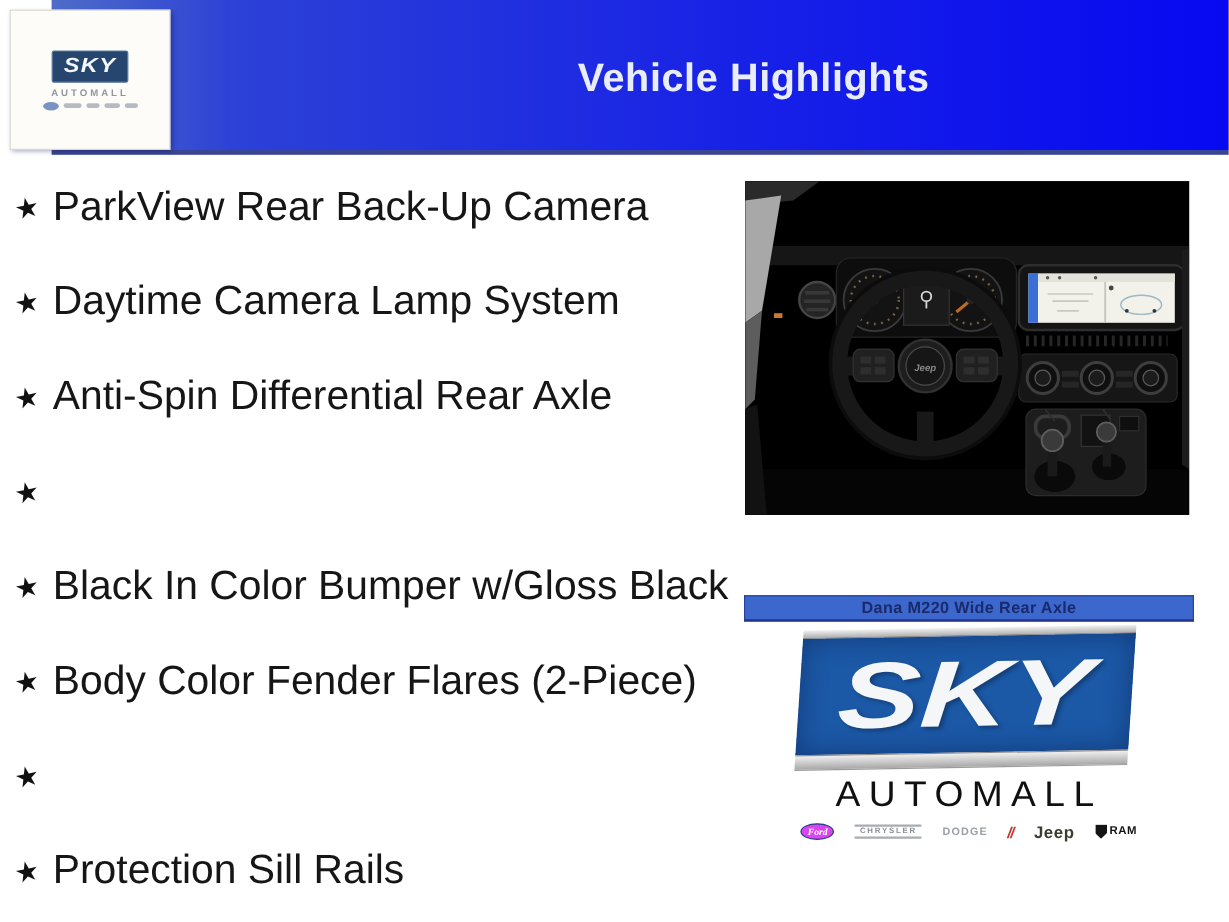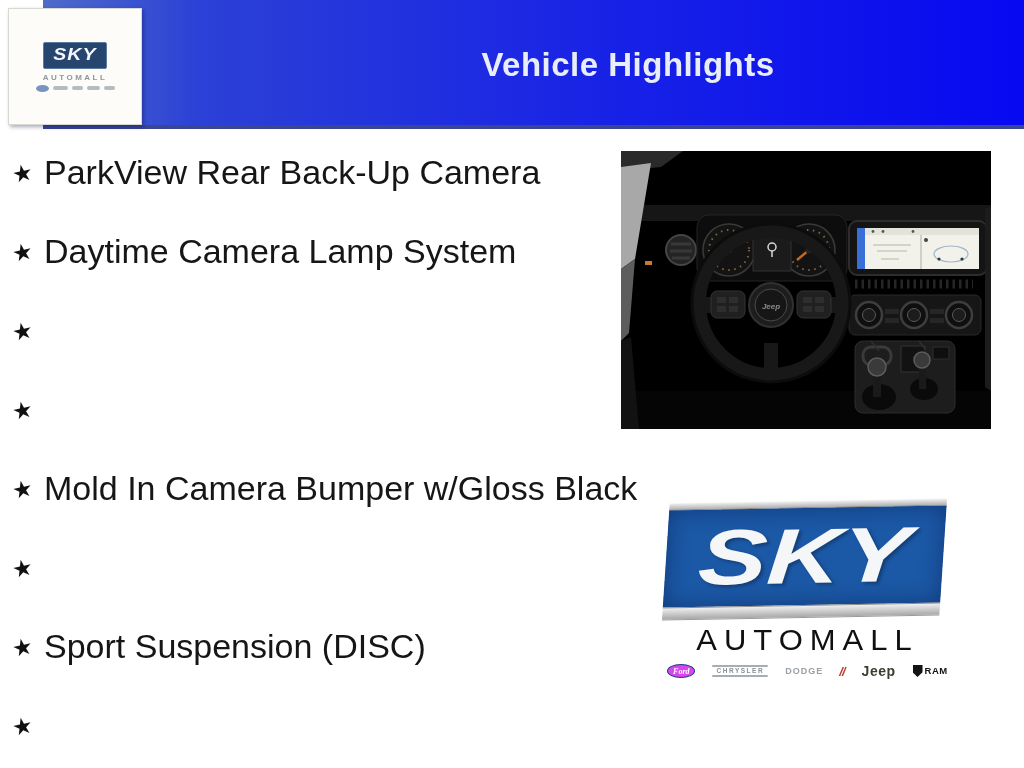--- a/index.html
+++ b/index.html
@@ -148,37 +148,39 @@
     <li class="feature-item">
       <span class="star">★</span>
       <span class="feature-label">ParkView Rear Back-Up Camera</span>
     </li>
     <li class="feature-item">
       <span class="star">★</span>
       <span class="feature-label">Daytime Camera Lamp System</span>
     </li>
     <li class="feature-item">
       <span class="star">★</span>
-    </li>
-    <li class="feature-item">
-      <span class="star">★</span>
-    </li>
-    <li class="feature-item">
-      <span class="star">★</span>
-      <span class="feature-label">Mold In Camera Bumper w/Gloss Black</span>
-    </li>
-    <li class="feature-item">
-      <span class="star">★</span>
-    </li>
-    <li class="feature-item">
-      <span class="star">★</span>
-      <span class="feature-label">Sport Suspension (DISC)</span>
-    </li>
-    <li class="feature-item">
-      <span class="star">★</span>
+      <span class="feature-label">Anti-Spin Differential Rear Axle</span>
+    </li>
+    <li class="feature-item">
+      <span class="star">★</span>
+    </li>
+    <li class="feature-item">
+      <span class="star">★</span>
+      <span class="feature-label">Black In Color Bumper w/Gloss Black</span>
+    </li>
+    <li class="feature-item">
+      <span class="star">★</span>
+      <span class="feature-label">Body Color Fender Flares (2-Piece)</span>
+    </li>
+    <li class="feature-item">
+      <span class="star">★</span>
+    </li>
+    <li class="feature-item">
+      <span class="star">★</span>
+      <span class="feature-label">Protection Sill Rails</span>
     </li>
   </ul>
 
   <svg class="interior" viewBox="0 0 370 278" preserveAspectRatio="none">
     <rect x="0" y="0" width="370" height="278" fill="#000000"></rect>
 
     <rect x="0" y="54" width="370" height="16" fill="#161616"></rect>
     <rect x="0" y="240" width="370" height="38" fill="#050505"></rect>
 
     <g>
@@ -281,20 +283,23 @@
       <rect x="194" y="155" width="9" height="6" fill="#2e2e2e"></rect>
       <circle cx="150" cy="154" r="22" fill="#1d1d1d" stroke="#313131" stroke-width="2"></circle>
       <circle cx="150" cy="154" r="16" fill="#161616" stroke="#4a4a4a" stroke-width="1"></circle>
       <text x="150" y="158" text-anchor="middle" font-size="8" font-style="italic" font-weight="bold" fill="#8a8a8a">Jeep</text>
     </g>
 
     <polygon points="364,58 370,56 370,240 364,236" fill="#1c1c1c"></polygon>
   </svg>
 
   <div class="dealer-block">
+    <div class="caption-bar">
+      <span>Dana M220 Wide Rear Axle</span>
+    </div>
 
     <div class="sky-slab">
       <div class="slab-metal-top"></div>
       <div class="slab-body">
         <span>SKY</span>
       </div>
       <div class="slab-metal-bottom"></div>
     </div>
 
     <div class="automall-big">AUTOMALL</div>

